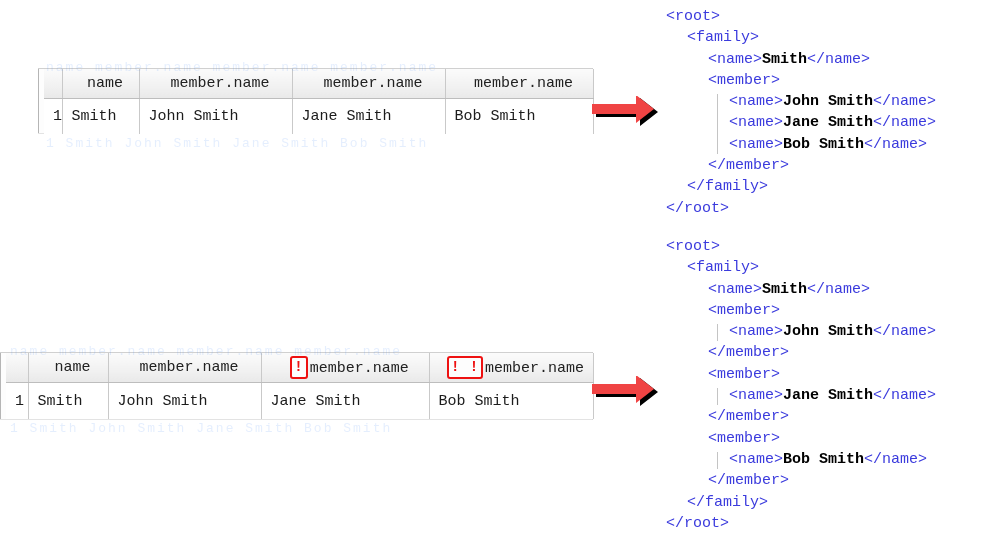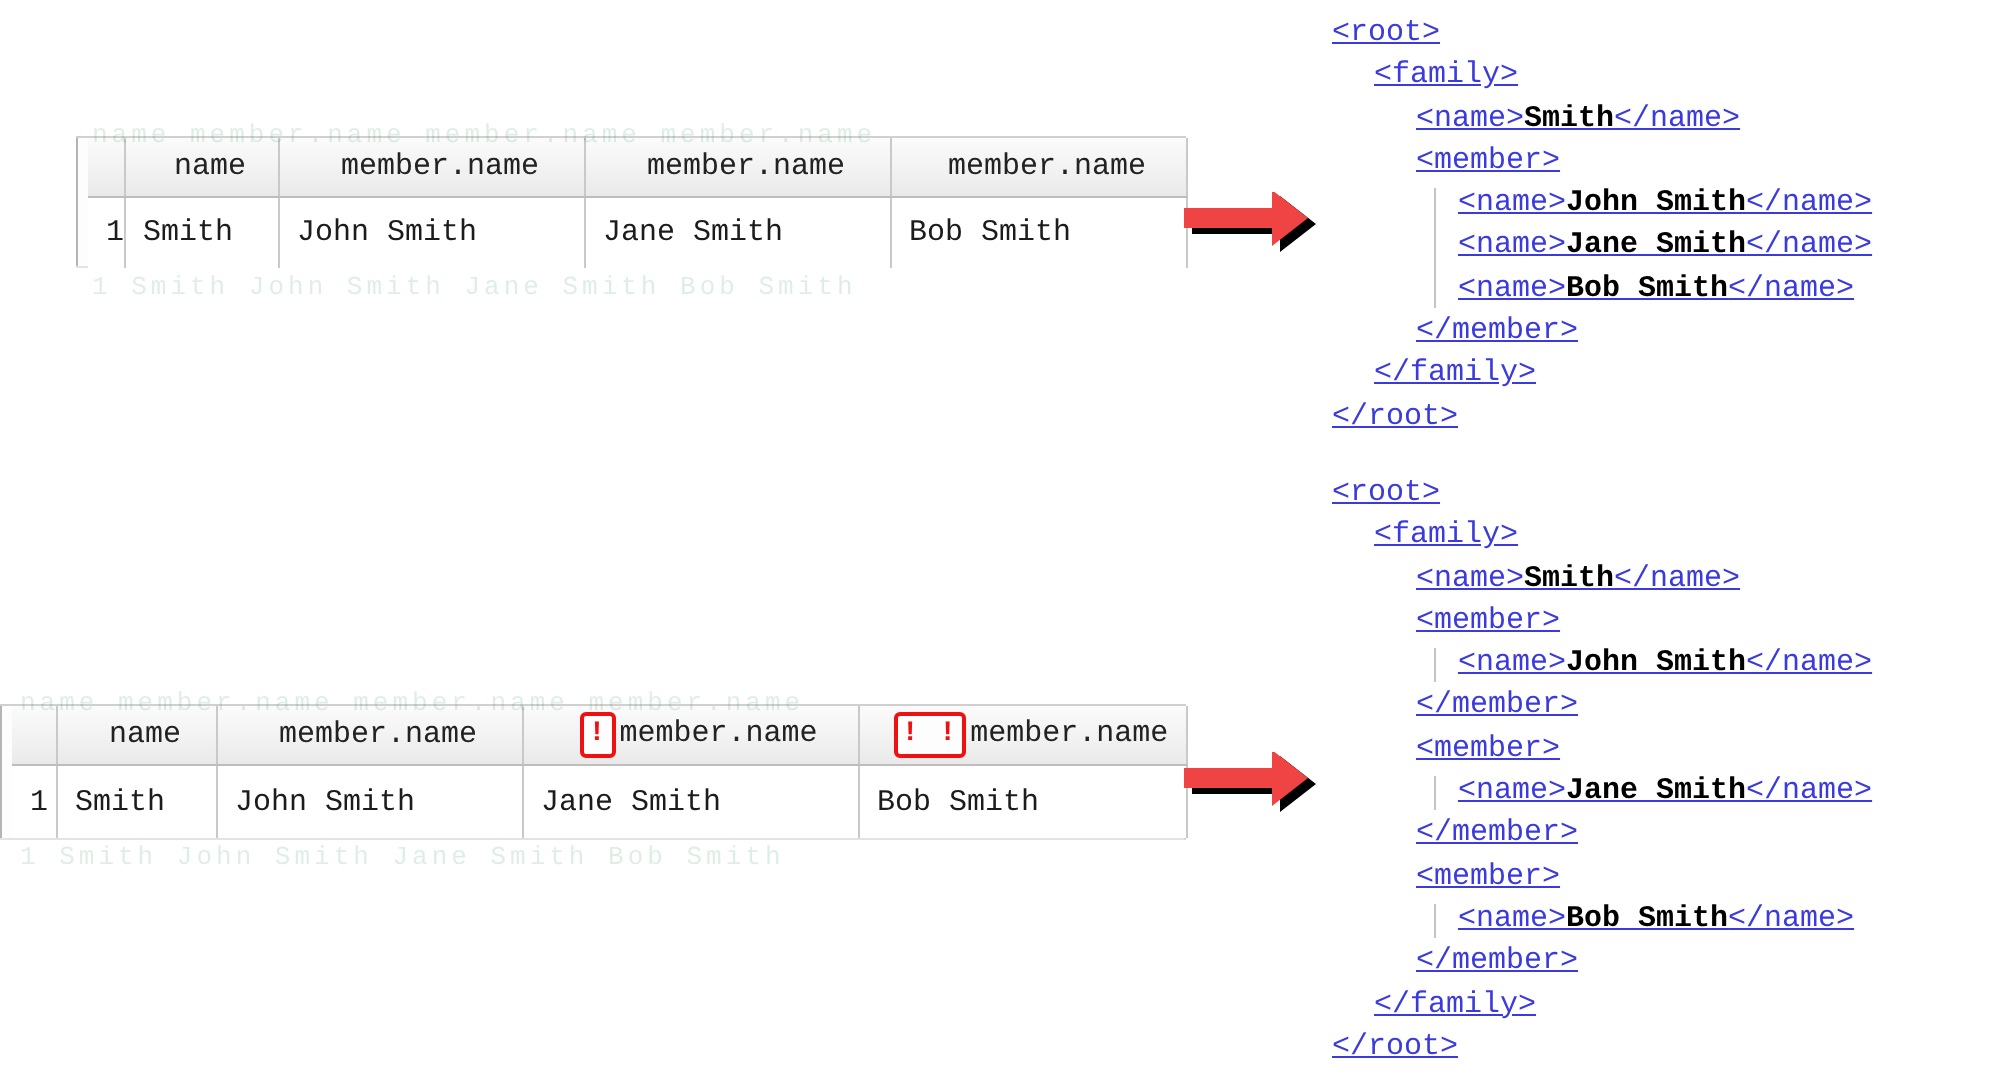--- a/index.html
+++ b/index.html
@@ -103,21 +103,21 @@
   .hdr-txt { vertical-align: middle; }
 
   
   .ghost {
     position: absolute;
     left: 0;
     height: 12px;
     overflow: hidden;
     opacity: 0.13;
     font-size: 13px;
-    color: #15803d;
+    color: #3b82f6;
     white-space: nowrap;
     letter-spacing: 2px;
   }
 
   
   .arrow {
     position: absolute;
     width: 78px;
     height: 30px;
   }
@@ -125,21 +125,21 @@
 
   
   .code {
     position: absolute;
     font-family: "Liberation Mono", "DejaVu Sans Mono", monospace;
     font-size: 15px;
     line-height: 21.3px;
     white-space: pre;
     color: #3b3bdd;
   }
-  .code .ln { position: relative; height: 21.3px; text-decoration: underline; }
+  .code .ln { position: relative; height: 21.3px; }
   .tag  { color: #3b3bdd; }
   .val  { color: #000000; font-weight: bold; }
   .guide {
     position: absolute;
     width: 1px;
     background: #c4c4c4;
   }
 </style>
 </head>
 <body>

